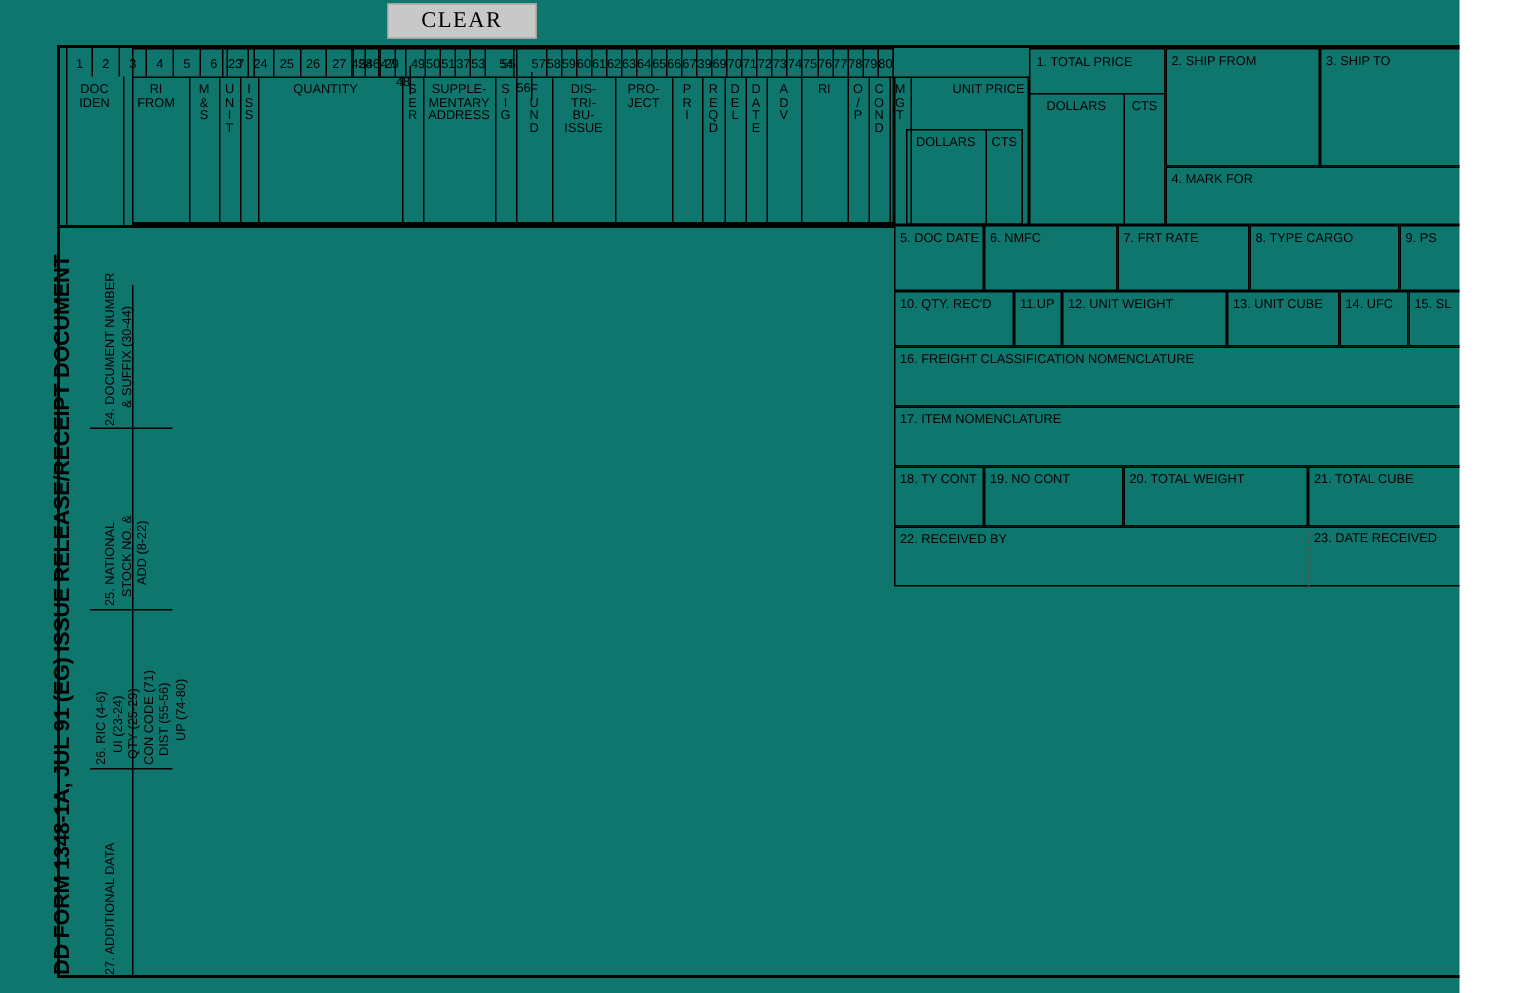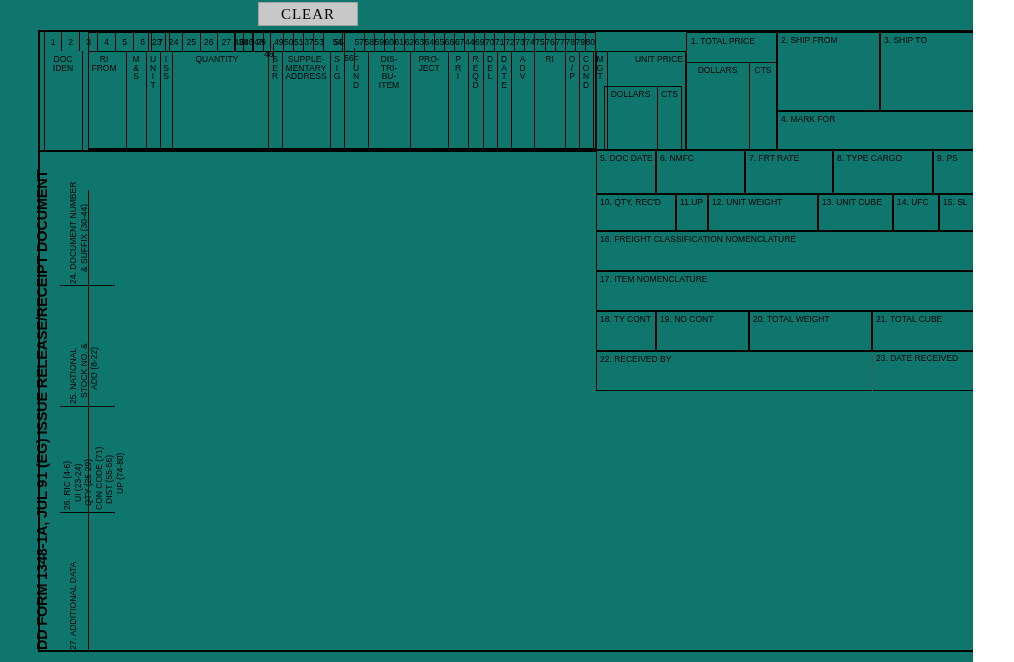--- a/index.html
+++ b/index.html
@@ -187,21 +187,21 @@
       <div class="colnum" style="left: 364.65px; top: 32px; width: 10.05px; border-left: none;">58</div>
       <div class="colnum" style="left: 374.7px; top: 32px; width: 10.05px; border-left: none;">59</div>
       <div class="colnum" style="left: 384.75px; top: 32px; width: 10.05px; border-left: none;">60</div>
       <div class="colnum" style="left: 394.8px; top: 32px; width: 10.05px; border-left: none;">61</div>
       <div class="colnum" style="left: 404.85px; top: 32px; width: 10.05px; border-left: none;">62</div>
       <div class="colnum" style="left: 414.9px; top: 32px; width: 10.05px; border-left: none;">63</div>
       <div class="colnum" style="left: 424.95px; top: 32px; width: 10.05px; border-left: none;">64</div>
       <div class="colnum" style="left: 435px; top: 32px; width: 10.05px; border-left: none;">65</div>
       <div class="colnum" style="left: 445.05px; top: 32px; width: 10.05px; border-left: none;">66</div>
       <div class="colnum" style="left: 455.1px; top: 32px; width: 10.05px; border-left: none;">67</div>
-      <div class="colnum" style="left: 465.15px; top: 32px; width: 10.05px; border-left: none;">44</div>
+      <div class="colnum" style="left: 465.15px; top: 32px; width: 10.05px; border-left: none;">39</div>
       <div class="colnum" style="left: 475.2px; top: 32px; width: 10.05px; border-left: none;">69</div>
       <div class="colnum" style="left: 485.25px; top: 32px; width: 10.05px; border-left: none;">70</div>
       <div class="colnum" style="left: 495.3px; top: 32px; width: 10.05px; border-left: none;">71</div>
       <div class="colnum" style="left: 505.35px; top: 32px; width: 10.05px; border-left: none;">72</div>
       <div class="colnum" style="left: 515.4px; top: 32px; width: 10.05px; border-left: none;">73</div>
       <div class="colnum" style="left: 525.45px; top: 32px; width: 10.05px; border-left: none;">74</div>
       <div class="colnum" style="left: 535.5px; top: 32px; width: 10.05px; border-left: none;">75</div>
       <div class="colnum" style="left: 545.55px; top: 32px; width: 10.05px; border-left: none;">76</div>
       <div class="colnum" style="left: 555.6px; top: 32px; width: 10.05px; border-left: none;">77</div>
       <div class="colnum" style="left: 565.65px; top: 32px; width: 10.05px; border-left: none;">78</div>
@@ -280,21 +280,21 @@
       <div class="stack" style="left: 344px; top: 55px; width: 24px;">
         <span>F</span>
         <span>U</span>
         <span>N</span>
         <span>D</span>
       </div>
       <div class="stack" style="left: 368px; top: 55px; width: 42px;">
         <span>DIS-</span>
         <span>TRI-</span>
         <span>BU-</span>
-        <span>ITEM</span>
+        <span>ISSUE</span>
       </div>
       <div class="stack" style="left: 410px; top: 55px; width: 38px;">
         <span>PRO-</span>
         <span>JECT</span>
       </div>
       <div class="stack" style="left: 448px; top: 55px; width: 20px;">
         <span>P</span>
         <span>R</span>
         <span>I</span>
       </div>

